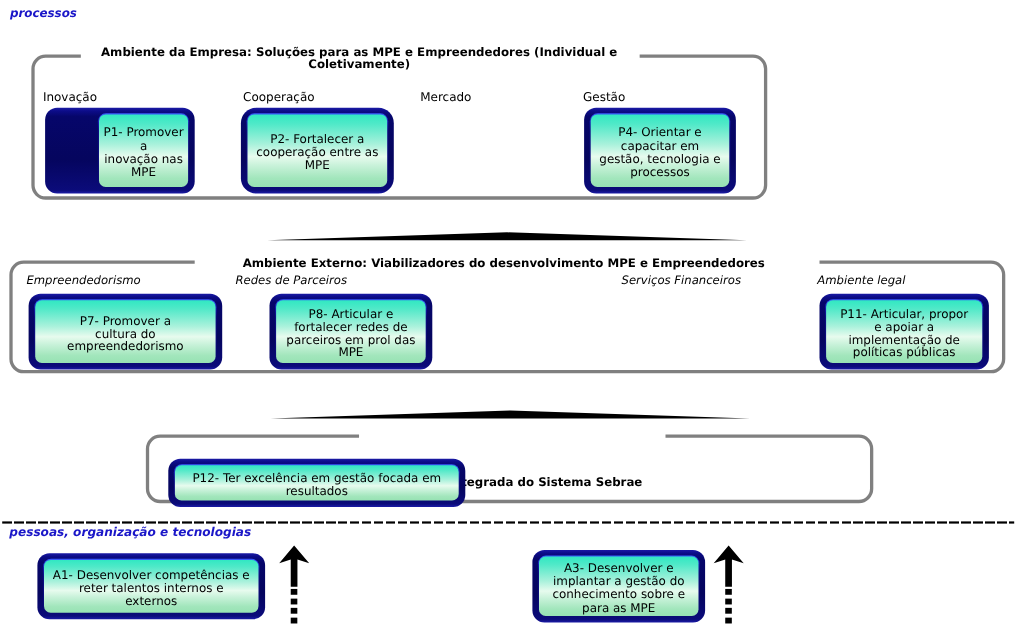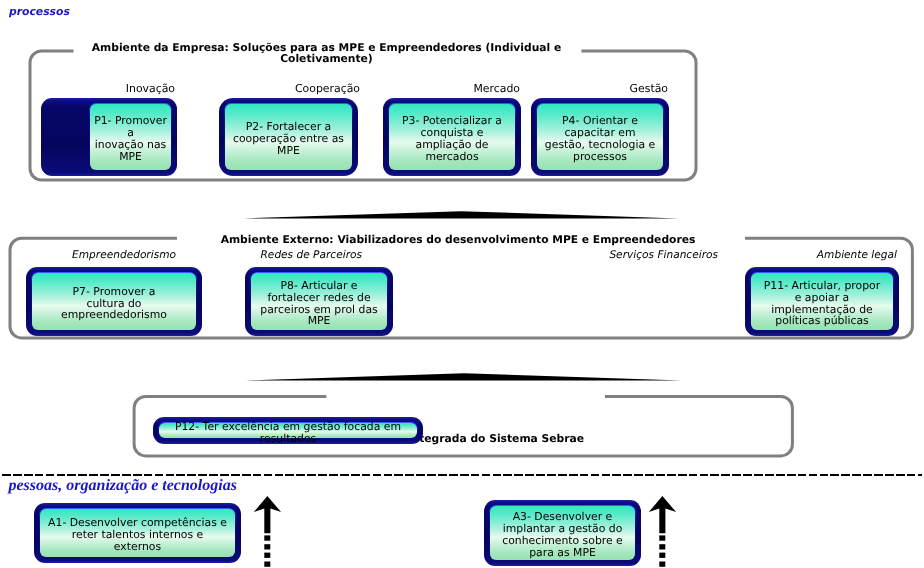--- a/index.html
+++ b/index.html
@@ -7,35 +7,35 @@
   body{width:924px;height:568px;overflow:hidden;
        font-family:"DejaVu Sans",sans-serif;position:relative;
        -webkit-font-smoothing:antialiased;
        text-rendering:geometricPrecision;}
   .stage{position:absolute;left:0;top:0;width:924px;height:568px;}
 
   
   .layercap{position:absolute;color:#1a16c8;font-weight:bold;font-style:italic;
             white-space:nowrap;}
   .layercap.top{font-size:10.8px;}
-  .layercap.bottom{font-size:16px;font-family:Liberation Serif, serif;}
+  .layercap.bottom{font-size:11px;}
 
   
   .dashline{position:absolute;height:1.6px;
             background:repeating-linear-gradient(90deg,#000 0 8.7px,rgba(0,0,0,0) 8.7px 10.9px);}
 
   
   .grpsvg{position:absolute;overflow:visible;}
 
   
   .gtitle{position:absolute;font-weight:bold;font-size:10.72px;color:#000;
           text-align:center;line-height:11px;}
 
   
-  .ccap{position:absolute;font-size:10.9px;color:#000;text-align:right;white-space:nowrap;}
+  .ccap{position:absolute;font-size:10.9px;color:#000;text-align:left;white-space:nowrap;}
   .ccap.it{font-style:italic;font-size:10.6px;}
 
   
   .pbox{position:absolute;border-radius:11px;
         background:
           linear-gradient(180deg,#1b1ba6 0px, #0c0c88 3px, #06066a 8px, #05055e 60%, #0b0b7a calc(100% - 3px), #1c1ca8 100%);
         padding:5px;box-sizing:border-box;}
   .pbox > .ring{width:100%;height:100%;border-radius:7.5px;box-sizing:border-box;
         padding:1.4px;
         background:linear-gradient(180deg,#3a5eff 0px,#2a46e8 3px,#151cae 8px,#0c0c82 16px,#0a0a74 100%);}
@@ -92,30 +92,20 @@
   </div>
   <div class="pbox" style="left:219px;top:98px;width:139px;height:78px;border-radius:14px;">
     <div class="ring">
         <div class="inner">
       <div class="t">P2- Fortalecer a
 cooperação entre as
 MPE</div>
     </div>
       </div>
   </div>
-  <div class="pbox" style="left:383px;top:98px;width:138px;height:78px;">
-    <div class="ring">
-        <div class="inner">
-      <div class="t">P3- Potencializar a
-conquista e
-ampliação de
-mercados</div>
-    </div>
-      </div>
-  </div>
   <div class="pbox" style="left:531px;top:98px;width:138px;height:78px;">
     <div class="ring">
         <div class="inner">
       <div class="t">P4- Orientar e
 capacitar em
 gestão, tecnologia e
 processos</div>
     </div>
       </div>
   </div>
@@ -155,21 +145,21 @@
     <div class="ring">
         <div class="inner">
       <div class="t">P11- Articular, propor
 e apoiar a
 implementação de
 políticas públicas</div>
     </div>
       </div>
   </div>
 
-  <div class="pbox" style="left:153px;top:417px;width:270px;height:27px;">
+  <div class="pbox" style="left:153px;top:417px;width:270px;height:44px;">
     <div class="ring">
         <div class="inner">
       <div class="t">P12- Ter excelência em gestão focada em
 resultados</div>
     </div>
       </div>
   </div>
 
   <div class="dashline" style="left:1.9px;top:474.3px;width:920px;"></div>
   <div class="layercap bottom" style="left:8.5px;top:477px;">pessoas, organização e tecnologias</div>

